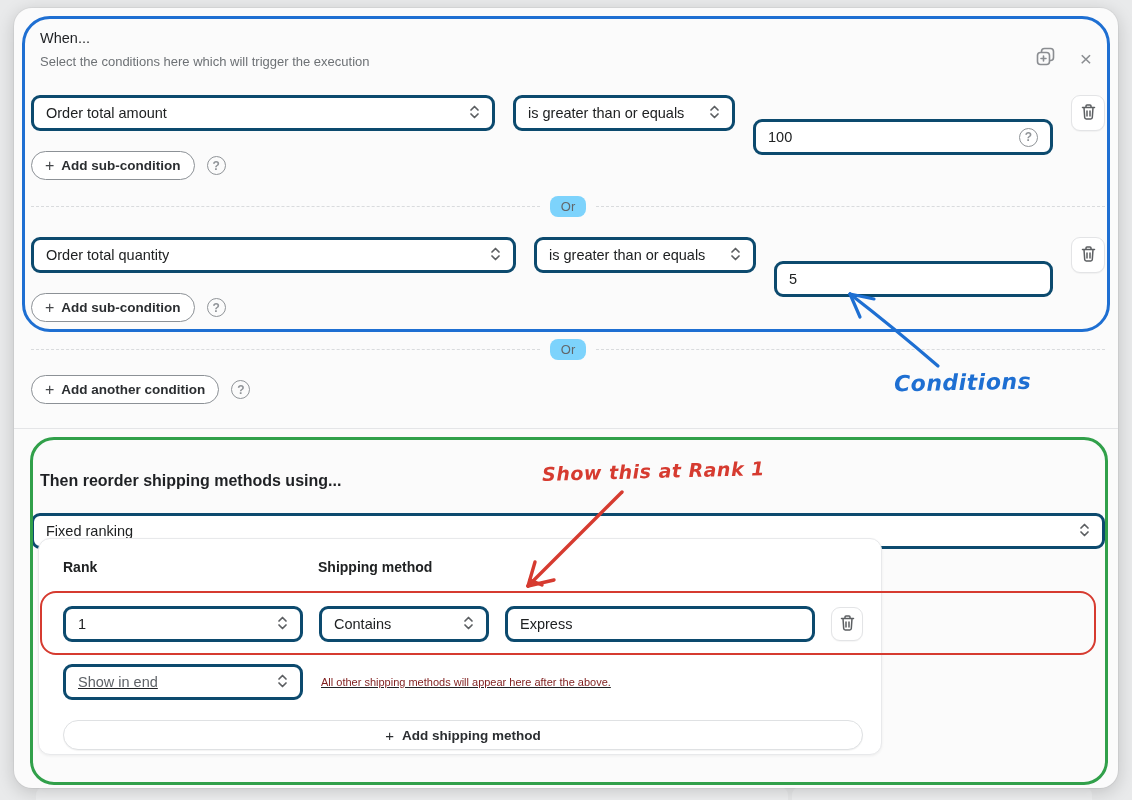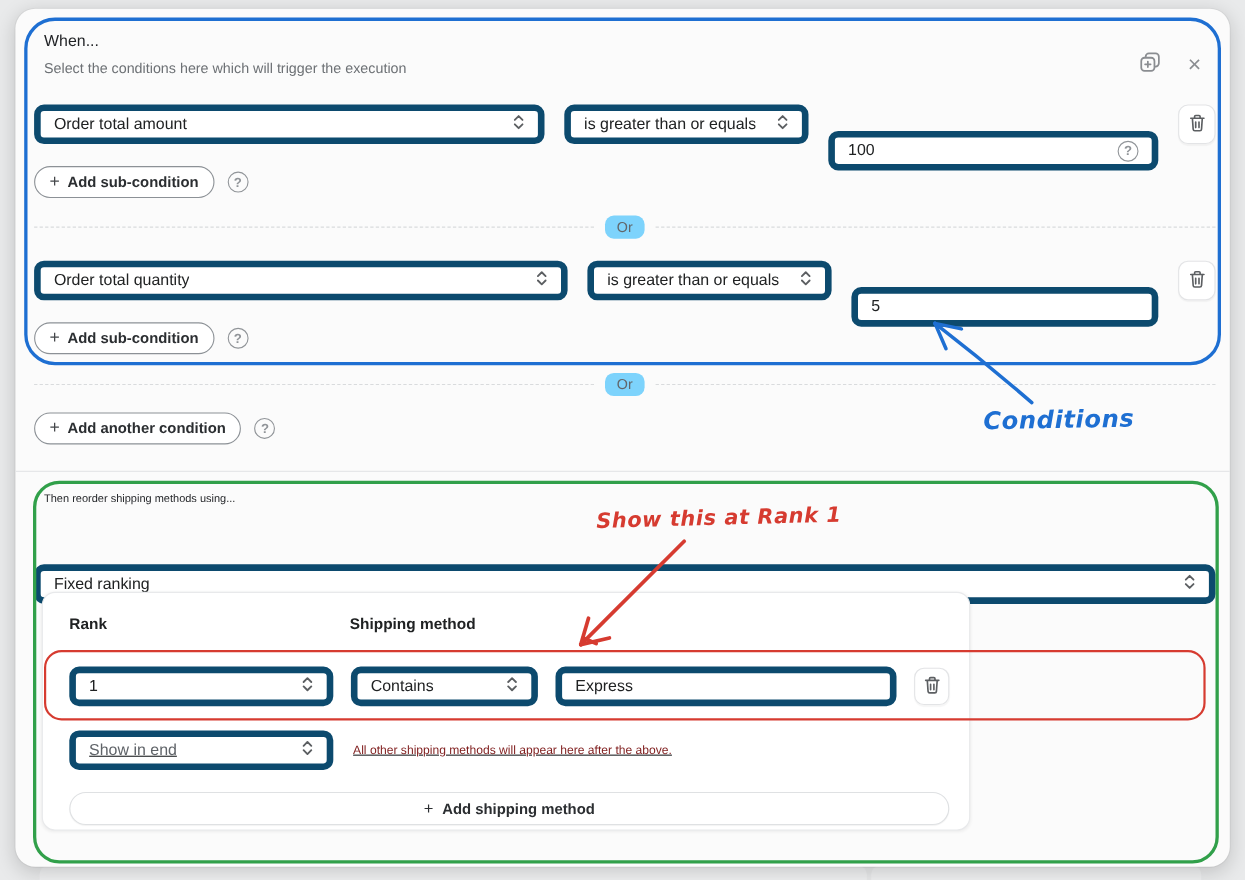--- a/index.html
+++ b/index.html
@@ -8,21 +8,21 @@
 
   .bg-strip { position:absolute; top:787px; height:13px; background:#f0f1f2;
     border-top-left-radius:8px; border-top-right-radius:8px; }
 
   .modal { position:absolute; left:14px; top:8px; width:1104px; height:780px;
     background:#fbfbfb; border-radius:18px;
     box-shadow:0 4px 18px rgba(0,0,0,.18), 0 0 0 1px rgba(0,0,0,.04); }
 
   
   .select, .text-input { display:flex; align-items:center; height:36px;
-    background:#fff; border:6px solid #0c4a6e; border-radius:9px;
+    background:#fff; border:3px solid #0c4a6e; border-radius:9px;
     padding:0 12px; font-size:14.5px; color:#202223; }
   .select { justify-content:space-between; cursor:pointer; }
   .select .sel-label { white-space:nowrap; overflow:hidden; }
   .chev { flex:0 0 auto; margin-left:10px; }
   .text-input input { border:none; outline:none; width:100%; font-size:14.5px;
     color:#202223; background:transparent; font-family:inherit; }
   .icon-btn { width:34px; height:36px; background:#fff; border:1px solid #e3e4e6;
     border-radius:9px; display:flex; align-items:center; justify-content:center;
     cursor:pointer; box-shadow:0 1px 1px rgba(0,0,0,.04); }
   .pill-btn { display:inline-flex; align-items:center; gap:7px; height:29px;
@@ -56,21 +56,21 @@
     display:flex; align-items:center; }
   .or1 { top:186px; } .or2 { top:329px; }
   .or-divider .dash { flex:1; border-top:1.5px dashed #d9dbdd; }
   .or-pill { margin:0 10px; background:#7dd3fc; color:#62666a; font-size:13px;
     padding:3px 11px; border-radius:8px; }
 
   .section-divider { position:absolute; left:0; right:0; top:420px;
     border-top:1px solid #e4e5e7; }
 
   
-  .then-title { position:absolute; left:26px; top:440px; font-size:10px; font-weight:400; }
+  .then-title { position:absolute; left:26px; top:464px; font-size:16px; font-weight:700; }
   .strategy-select { position:absolute; left:17px; right:13px; top:505px; }
 
   .rank-card { position:absolute; left:24px; top:530px; width:844px; height:217px;
     background:#fff; border:1px solid #e8e9eb; border-radius:12px;
     box-shadow:0 1px 3px rgba(0,0,0,.06); }
   .rank-hdr { position:absolute; top:20px; font-size:14px; font-weight:700; color:#202223; }
   .hdr-rank { left:24px; } .hdr-method { left:279px; }
   .card-row { position:absolute; left:24px; right:18px; display:flex; gap:16px; align-items:center; }
   .crow1 { top:67px; } .crow2 { top:125px;text-decoration:underline; }
   .w-rank { flex:0 0 240px; } .w-match { flex:0 0 170px; }

